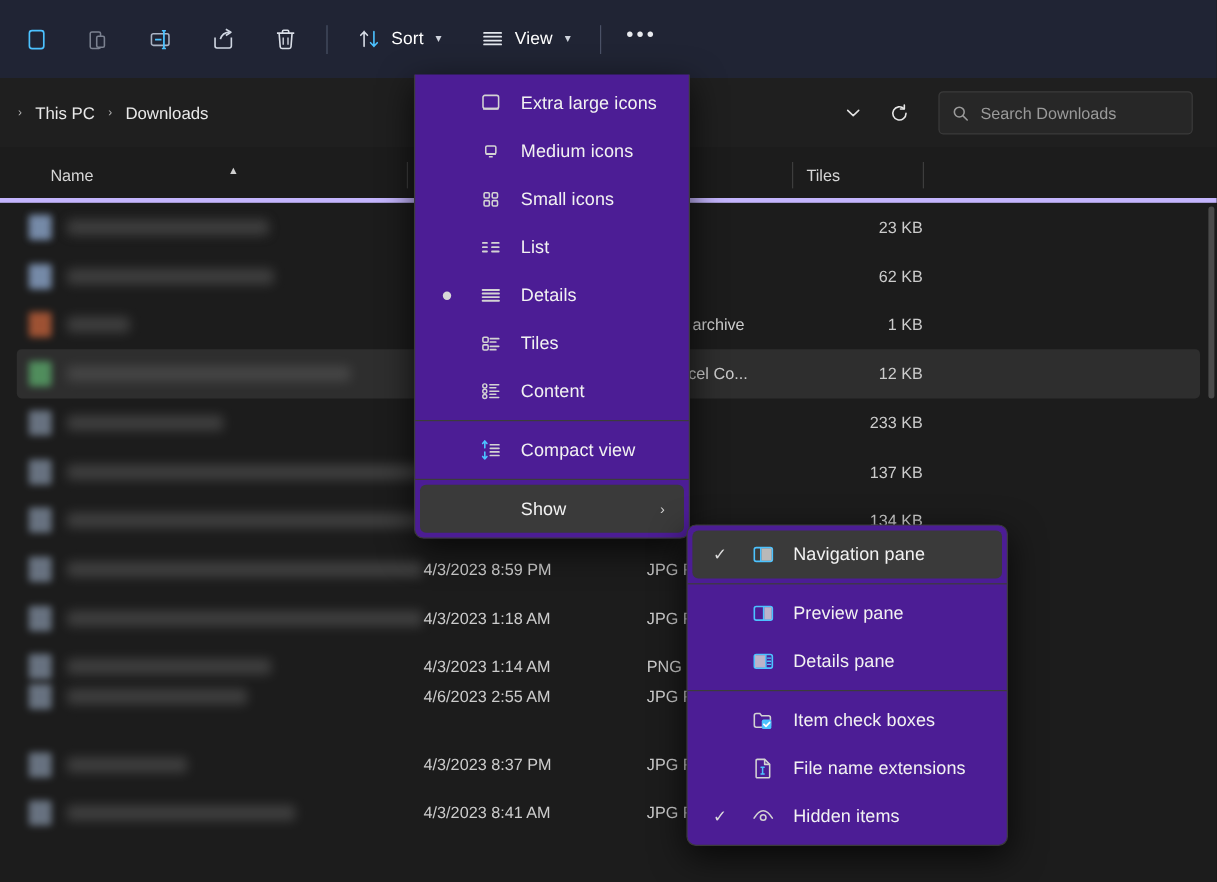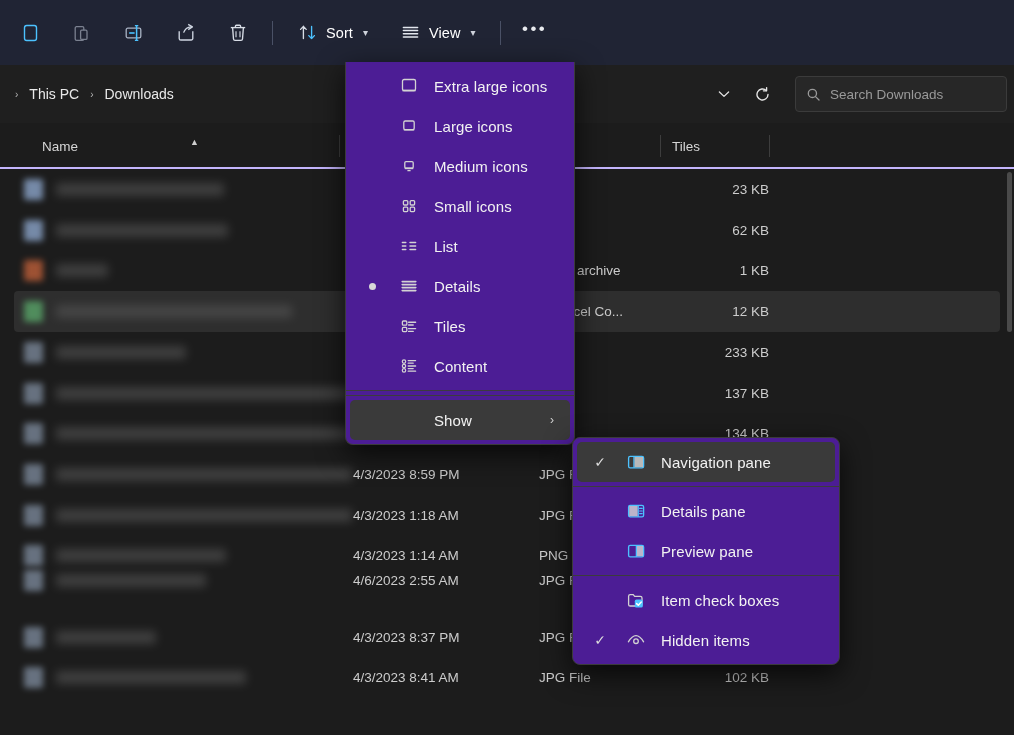--- a/index.html
+++ b/index.html
@@ -95,21 +95,21 @@
     border-radius: 3px;
     cursor: default;
   }
   .crumb-sep {
     font-size: 10px;
     color: #b5b5b5;
     padding: 0 3px;
   }
   .addr-right {
     position: absolute;
-    right: 3px; top: 0;
+    right: 16px; top: 0;
     height: 58px;
     display: flex;
     align-items: center;
   }
   .addr-icon-btn {
     width: 38px; height: 36px;
     display: flex; align-items: center; justify-content: center;
     border-radius: 4px;
     cursor: default;
   }
@@ -129,21 +129,21 @@
     font-size: 13.5px;
     color: #9a9a9a;
   }
 
   
   .colheader {
     position: absolute;
     left: 0; top: 123px;
     width: 1014px; height: 46px;
     background: #1c1c1c;
-    border-bottom: 2px solid #c4b5fd;
+    border-bottom: 4px solid #c4b5fd;
   }
   .col {
     position: absolute;
     top: 0; height: 46px;
     display: flex;
     align-items: center;
     font-size: 13.5px;
     color: #d6d6d6;
     cursor: default;
   }
@@ -535,29 +535,20 @@
           <svg width="22" height="22" viewBox="0 0 22 22" fill="none">
             <rect x="4.5" y="4.5" width="13" height="11" rx="1.6" stroke="#d3d3d3" stroke-width="1.3"></rect>
             <path d="M4.5 15.6h13" stroke="#d3d3d3" stroke-width="1.6"></path>
           </svg>
         </div>
         <div class="mi-label">Extra large icons</div>
       </div>
       <div class="mi">
         <div class="mi-icon">
           <svg width="22" height="22" viewBox="0 0 22 22" fill="none">
-            <rect x="5.8" y="6" width="10.4" height="8.6" rx="1.4" stroke="#d3d3d3" stroke-width="1.3"></rect>
-            <path d="M5.8 14.8h10.4" stroke="#d3d3d3" stroke-width="1.6"></path>
-          </svg>
-        </div>
-        <div class="mi-label">Large icons</div>
-      </div>
-      <div class="mi">
-        <div class="mi-icon">
-          <svg width="22" height="22" viewBox="0 0 22 22" fill="none">
             <rect x="6.8" y="6.6" width="8.4" height="6.6" rx="1.2" stroke="#d3d3d3" stroke-width="1.3"></rect>
             <path d="M6.8 13.4h8.4" stroke="#d3d3d3" stroke-width="1.6"></path>
             <path d="M9.4 15.6h3.2" stroke="#d3d3d3" stroke-width="1.3"></path>
           </svg>
         </div>
         <div class="mi-label">Medium icons</div>
       </div>
       <div class="mi">
         <div class="mi-icon">
           <svg width="22" height="22" viewBox="0 0 22 22" fill="none">
@@ -601,20 +592,30 @@
           <svg width="22" height="22" viewBox="0 0 22 22" fill="none">
             <circle cx="6" cy="6.6" r="1.7" stroke="#d3d3d3" stroke-width="1.2"></circle>
             <circle cx="6" cy="11" r="1.7" stroke="#d3d3d3" stroke-width="1.2"></circle>
             <circle cx="6" cy="15.4" r="1.7" stroke="#d3d3d3" stroke-width="1.2"></circle>
             <path d="M10.2 5.6h7.4M10.2 8.2h5M10.2 11h7.4M10.2 13.6h5M10.2 16.2h7.4" stroke="#d3d3d3" stroke-width="1.3" stroke-linecap="round"></path>
           </svg>
         </div>
         <div class="mi-label">Content</div>
       </div>
       <div class="mi-sep"></div>
+      <div class="mi">
+        <div class="mi-icon">
+          <svg width="22" height="22" viewBox="0 0 22 22" fill="none">
+            <path d="M6 3.6v5.6M6 3.6 4.2 5.6M6 3.6 7.8 5.6" stroke="#4cc2ff" stroke-width="1.35" stroke-linecap="round" stroke-linejoin="round"></path>
+            <path d="M6 18.4v-5.6M6 18.4 4.2 16.4M6 18.4 7.8 16.4" stroke="#4cc2ff" stroke-width="1.35" stroke-linecap="round" stroke-linejoin="round"></path>
+            <path d="M10.6 6.6h7.2M10.6 9.6h7.2M10.6 12.6h7.2M10.6 15.6h7.2" stroke="#d3d3d3" stroke-width="1.4" stroke-linecap="round"></path>
+          </svg>
+        </div>
+        <div class="mi-label">Compact view</div>
+      </div>
       <div class="mi-sep"></div>
       <div class="mi hover">
         <div class="mi-label">Show</div>
         <div class="mi-arrow">›</div>
       </div>
     </div>
 
   <div class="menu" id="show-submenu">
       <div class="mi hover">
         <div class="mi-check">✓</div>
@@ -625,49 +626,59 @@
             <rect x="9.6" y="6" width="8.4" height="10.2" fill="#d6d6d6" opacity=".82"></rect>
           </svg>
         </div>
         <div class="mi-label">Navigation pane</div>
       </div>
       <div class="mi-sep"></div>
       <div class="mi">
         <div class="mi-icon">
           <svg width="22" height="22" viewBox="0 0 22 22" fill="none">
             <rect x="3.6" y="5.4" width="15" height="11.4" rx="1.6" stroke="#4cc2ff" stroke-width="1.35"></rect>
+            <path d="M11.4 5.4v11.4" stroke="#4cc2ff" stroke-width="1.35"></path>
+            <rect x="12" y="6" width="6" height="10.2" fill="#d6d6d6" opacity=".82"></rect>
+          </svg>
+        </div>
+        <div class="mi-label">Preview pane</div>
+      </div>
+      <div class="mi">
+        <div class="mi-icon">
+          <svg width="22" height="22" viewBox="0 0 22 22" fill="none">
+            <rect x="3.6" y="5.4" width="15" height="11.4" rx="1.6" stroke="#4cc2ff" stroke-width="1.35"></rect>
             <path d="M13.2 5.4v11.4" stroke="#4cc2ff" stroke-width="1.35"></path>
             <rect x="4.2" y="6" width="8.4" height="10.2" fill="#d6d6d6" opacity=".82"></rect>
             <path d="M14.6 8.4h2.6M14.6 11h2.6M14.6 13.6h2.6" stroke="#4cc2ff" stroke-width="1.15" stroke-linecap="round"></path>
           </svg>
         </div>
         <div class="mi-label">Details pane</div>
       </div>
-      <div class="mi">
-        <div class="mi-icon">
-          <svg width="22" height="22" viewBox="0 0 22 22" fill="none">
-            <rect x="3.6" y="5.4" width="15" height="11.4" rx="1.6" stroke="#4cc2ff" stroke-width="1.35"></rect>
-            <path d="M11.4 5.4v11.4" stroke="#4cc2ff" stroke-width="1.35"></path>
-            <rect x="12" y="6" width="6" height="10.2" fill="#d6d6d6" opacity=".82"></rect>
-          </svg>
-        </div>
-        <div class="mi-label">Preview pane</div>
-      </div>
       <div class="mi-sep"></div>
       <div class="mi">
         <div class="mi-icon">
           <svg width="22" height="22" viewBox="0 0 22 22" fill="none">
             <path d="M3.6 7.2a1.6 1.6 0 0 1 1.6-1.6h3l1.5 1.8h5.7a1.6 1.6 0 0 1 1.6 1.6v6.4a1.6 1.6 0 0 1-1.6 1.6H5.2a1.6 1.6 0 0 1-1.6-1.6V7.2Z" stroke="#d3d3d3" stroke-width="1.3"></path>
             <rect x="9.8" y="10.6" width="8" height="8" rx="1.6" fill="#4cc2ff"></rect>
             <path d="M11.6 14.6l1.7 1.7 3-3.2" stroke="#ffffff" stroke-width="1.5" stroke-linecap="round" stroke-linejoin="round"></path>
           </svg>
         </div>
         <div class="mi-label">Item check boxes</div>
       </div>
       <div class="mi">
+        <div class="mi-icon">
+          <svg width="22" height="22" viewBox="0 0 22 22" fill="none">
+            <path d="M6 3.8h6.2L16.4 8v10.2a.9.9 0 0 1-.9.9H6a.9.9 0 0 1-.9-.9V4.7a.9.9 0 0 1 .9-.9Z" stroke="#d3d3d3" stroke-width="1.3"></path>
+            <path d="M12.2 3.8V8h4.2" stroke="#d3d3d3" stroke-width="1.3" stroke-linejoin="round"></path>
+            <path d="M9.2 10.4h2.6M10.5 10.4v5.6M9.2 16h2.6" stroke="#4cc2ff" stroke-width="1.25" stroke-linecap="round"></path>
+          </svg>
+        </div>
+        <div class="mi-label">File name extensions</div>
+      </div>
+      <div class="mi">
         <div class="mi-check">✓</div>
         <div class="mi-icon">
           <svg width="22" height="22" viewBox="0 0 22 22" fill="none">
             <path d="M3.4 12.8c2.6-4.4 5-6.2 7.6-6.2s5 1.8 7.6 6.2" stroke="#d3d3d3" stroke-width="1.3" stroke-linecap="round"></path>
             <circle cx="11" cy="12.2" r="2.3" stroke="#d3d3d3" stroke-width="1.3"></circle>
           </svg>
         </div>
         <div class="mi-label">Hidden items</div>
       </div>
     </div>

